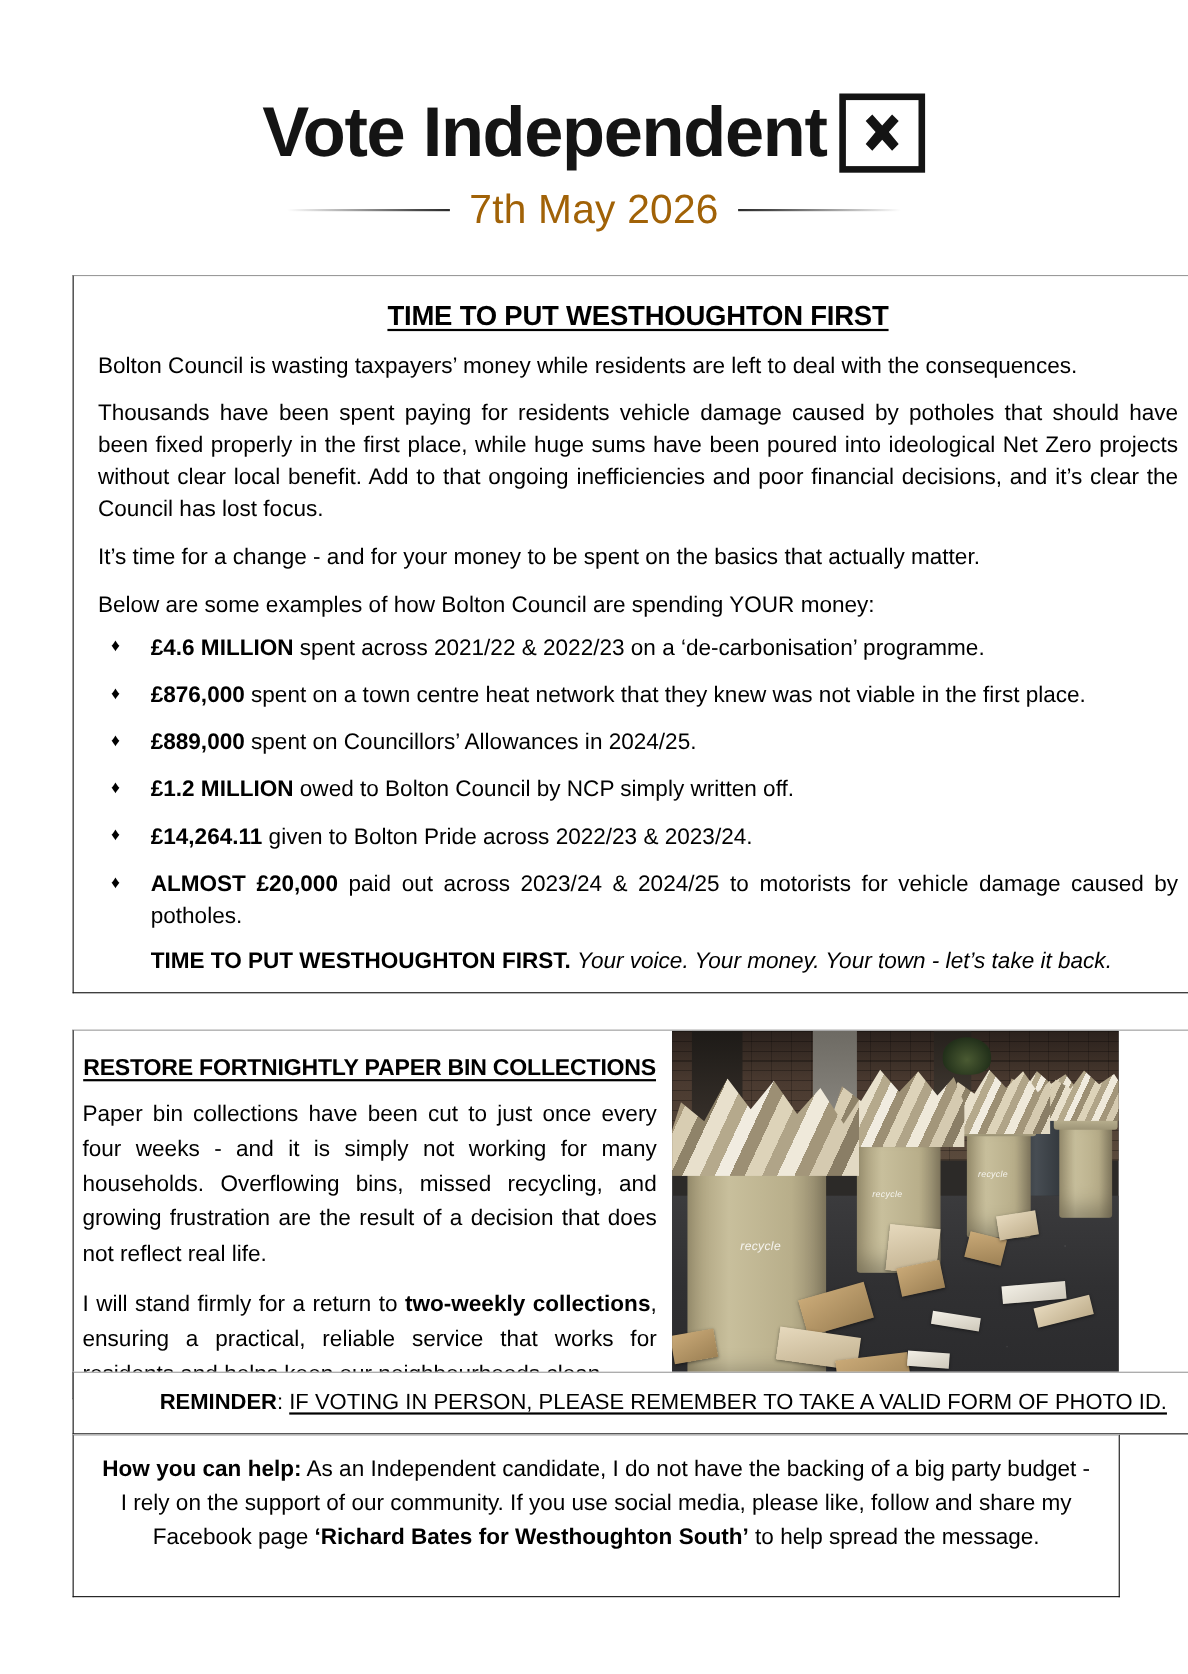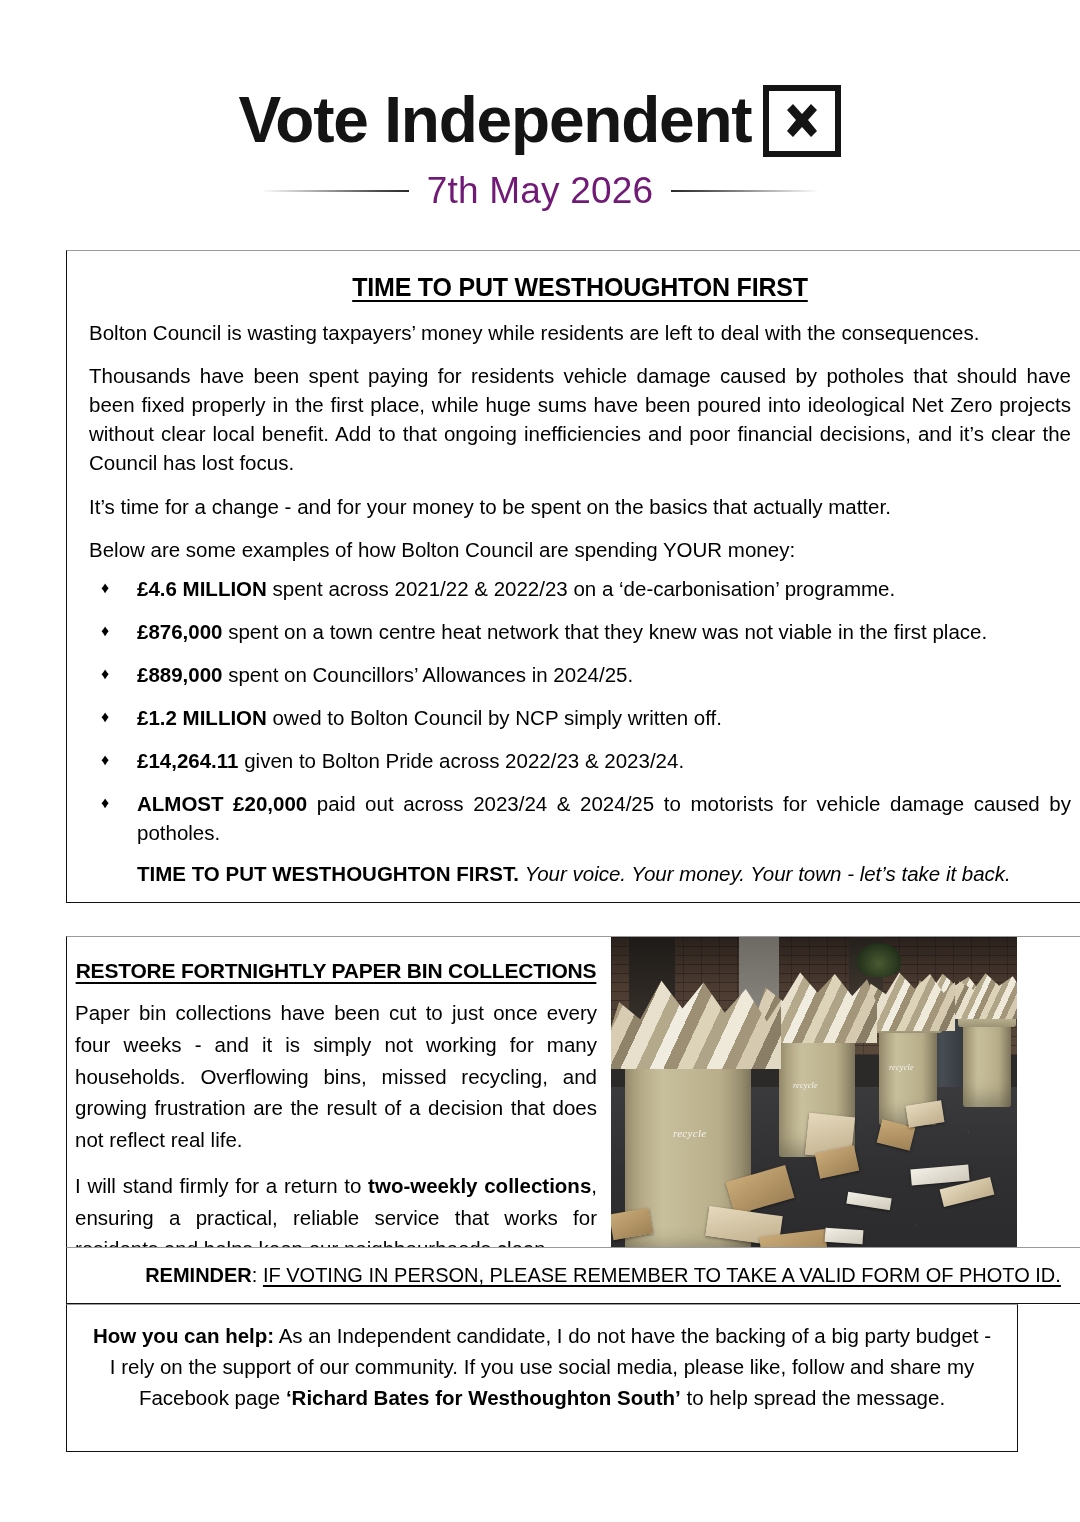--- a/index.html
+++ b/index.html
@@ -57,21 +57,21 @@
     gap: 18px;
   }
   .rule {
     width: 148px;
     height: 2px;
   }
   .rule.left  { background: linear-gradient(to right, rgba(120,120,120,0) 0%, #4a4a4a 80%, #2b2b2b 100%); }
   .rule.right { background: linear-gradient(to left,  rgba(120,120,120,0) 0%, #4a4a4a 80%, #2b2b2b 100%); }
   .date-text {
     font-size: 37px;
-    color: #701a75;
+    color: #a16207;
     letter-spacing: 0.2px;
   }
 
   
   .box {
     border: 1.5px solid #111;
     border-top-color: #9a9a9a;
     box-sizing: border-box;
     background: #fff;
   }
@@ -234,21 +234,20 @@
     position: absolute; left: 246px; top: 6px; width: 44px; height: 34px;
     background: radial-gradient(ellipse at 50% 60%, #4a5a32, #22301a 70%);
     border-radius: 50% 50% 40% 40%;
   }
   
   .bin {
     position: absolute;
     background: linear-gradient(to right, #a79c79 0%, #c8bf9c 30%, #b8ae8a 75%, #8e8468 100%);
     border-radius: 2px 2px 3px 3px;
     box-shadow: inset 0 -10px 18px rgba(0,0,0,.25);
-    font-family: Liberation Serif, serif;
   }
   .bin .lid {
     position: absolute; left: -5px; right: -5px; top: -12px; height: 16px;
     background: linear-gradient(to bottom, #cfc6a4, #9d9476);
     border-radius: 3px;
   }
   .bin .logo {
     position: absolute; color: rgba(255,255,255,.85);
     font-size: 8px; font-style: italic; letter-spacing: .3px;
   }

